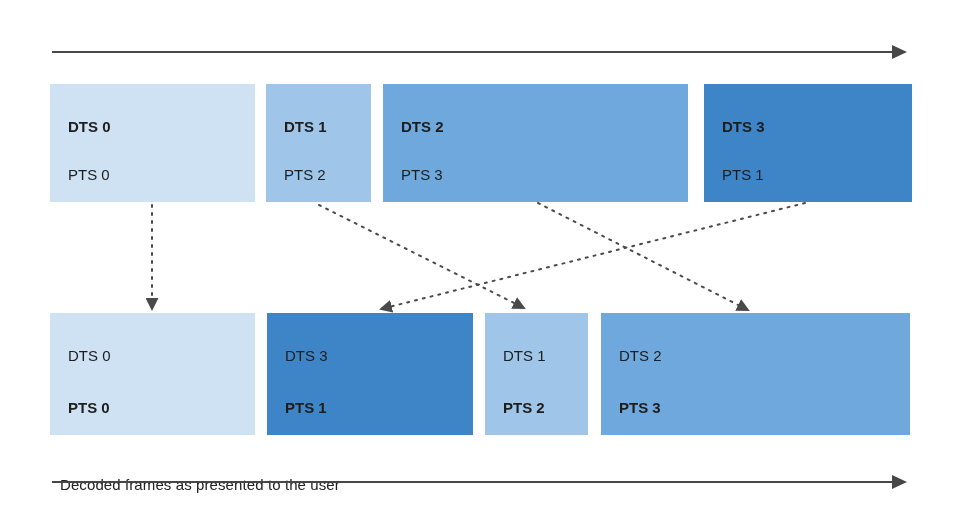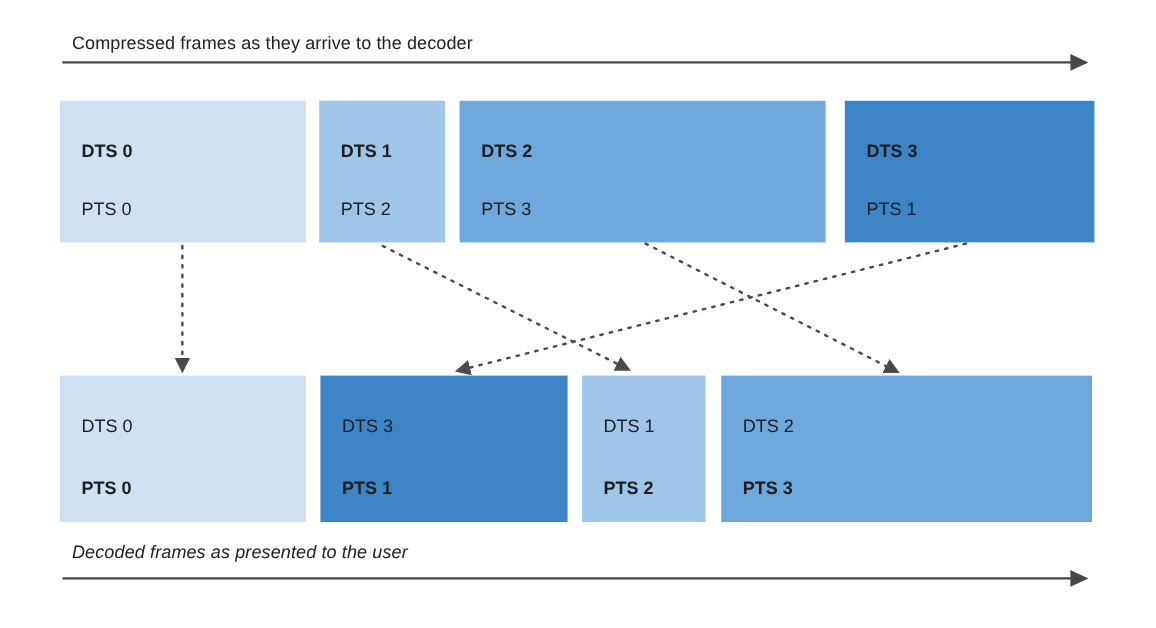--- a/index.html
+++ b/index.html
@@ -16,21 +16,21 @@
     overflow: hidden;
   }
   .track-label {
     position: absolute;
     font-size: 15px;
     color: #212121;
     letter-spacing: 0.1px;
     white-space: nowrap;
   }
   .track-label.top { left: 60px; top: 28px; }
-  .track-label.bottom { left: 60px; top: 452px; font-style: italic; }
+  .track-label.bottom { left: 60px; top: 476px; }
   .arrows-svg {
     position: absolute;
     left: 0;
     top: 0;
     pointer-events: none;
   }
   .frame {
     position: absolute;
     box-sizing: border-box;
     display: flex;
@@ -43,21 +43,20 @@
   .frame-row-top .frame { top: 84px; height: 118px; }
   .frame-row-bottom .frame { top: 313px; height: 122px; }
   .frame span { display: block; line-height: 19px; }
   .frame .emph { font-weight: 700; }
 </style>
 </head>
 <body>
 
 <div class="canvas">
 
-  <div class="track-label top">Compressed frames as they arrive to the decoder</div>
 
   <div class="track-label bottom">Decoded frames as presented to the user</div>
 
   <svg class="arrows-svg" width="963" height="523" viewBox="0 0 963 523">
     <defs>
       <marker id="mh" markerUnits="userSpaceOnUse" markerWidth="16" markerHeight="14" refX="13" refY="7" orient="auto">
         <path d="M0,0 L15,7 L0,14 Z" fill="#474747"></path>
       </marker>
       <marker id="md" markerUnits="userSpaceOnUse" markerWidth="15" markerHeight="13" refX="11" refY="6.5" orient="auto">
         <path d="M0,0 L13,6.5 L0,13 Z" fill="#4a4a4a"></path>

